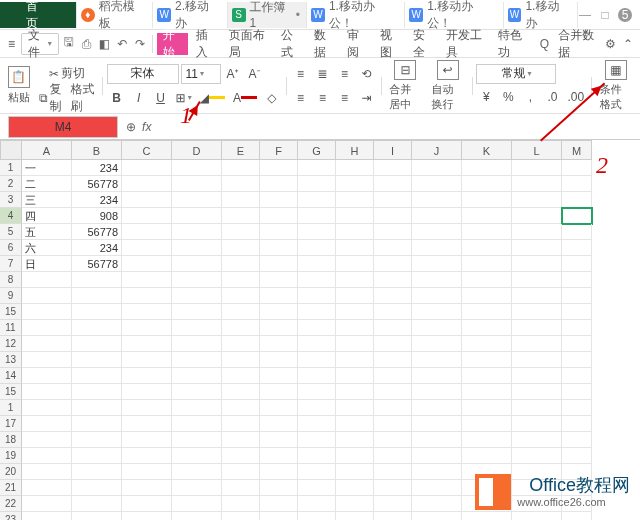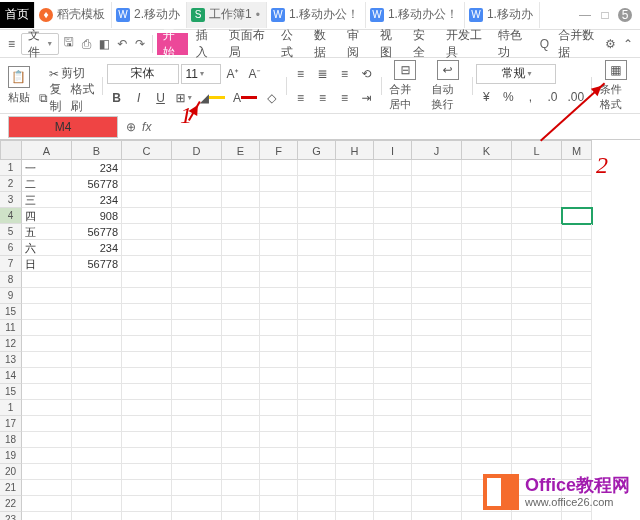--- a/index.html
+++ b/index.html
@@ -1,21 +1,21 @@
 <!DOCTYPE html>
 <html><head>
 <meta charset="utf-8">
 <style>
 * { margin:0; padding:0; box-sizing:border-box; font-family:"Microsoft YaHei","SimSun",sans-serif; }
 body { width:640px; height:520px; background:#fff; overflow:hidden; position:relative; font-size:12px; color:#333; }
 
 
 .titlebar { height:30px; background:#fff; display:flex; align-items:center; border-bottom:1px solid #e0e0e0; }
 .tab { height:26px; display:flex; align-items:center; padding:0 6px 0 4px; border-right:1px solid #e6e6e6; font-size:12px; color:#666; gap:4px; cursor:default; }
-.tab.home { background:#000000; color:#fff; padding:0 5px; }
+.tab.home { background:#14532d; color:#fff; padding:0 26px; }
 .tab-ico { width:14px; height:14px; display:flex; align-items:center; justify-content:center; font-size:10px; border-radius:2px; }
 .ico-dot { width:14px; height:14px; background:#f56c2d; color:#fff; border-radius:50%; }
 .ico-w { background:#4a8af4; color:#fff; }
 .ico-s { background:#21a366; color:#fff; }
 .tab.active { background:#f0f0f0; }
 .winbtns { margin-left:auto; display:flex; gap:6px; padding-right:8px; color:#999; }
 .winbtns span { width:14px; text-align:center; }
 
 
 .menubar { height:28px; display:flex; align-items:center; padding:0 4px; gap:2px; border-bottom:1px solid #e0e0e0; }
@@ -67,21 +67,21 @@
 .anno { position:absolute; pointer-events:none; }
 .arrow { position:absolute; transform-origin:0 0; height:2px; background:#d40000; }
 .arrow::after { content:""; position:absolute; right:-1px; top:-4px; border:5px solid transparent; border-left:10px solid #d40000; }
 .annotxt { position:absolute; font-family:"Times New Roman",serif; font-size:24px; color:#d40000; font-style:italic; }
 
 
 .wm { position:absolute; right:10px; bottom:10px; display:flex; align-items:center; gap:6px; }
 .wmico { width:36px; height:36px; background:#f56c2d; position:relative; }
 .wmico::before { content:""; position:absolute; left:4px; top:4px; width:14px; height:28px; background:#fff; }
 .wmtxt { display:flex; flex-direction:column; line-height:1.1; }
-.wmt1 { font-size:18px; font-weight:bold; color:#a21caf; }
+.wmt1 { font-size:18px; font-weight:normal; color:#0c4a6e;margin-left:12px; }
 .wmt2 { font-size:11px; color:#666; }
 </style>
 </head>
 <body>
 
 <div class="titlebar">
   <div class="tab home">
       <span>首页</span>
     </div>
   <div class="tab">

